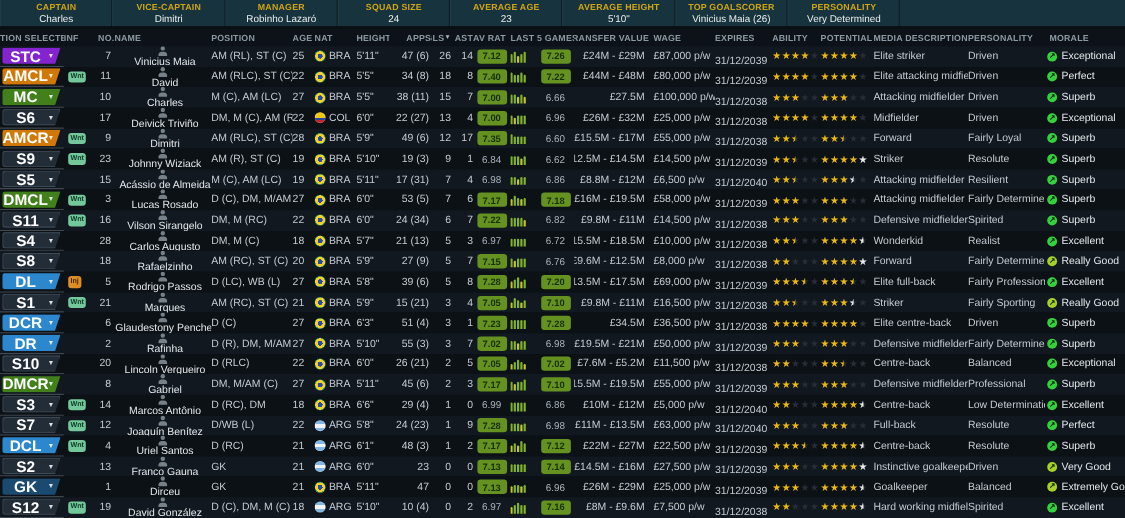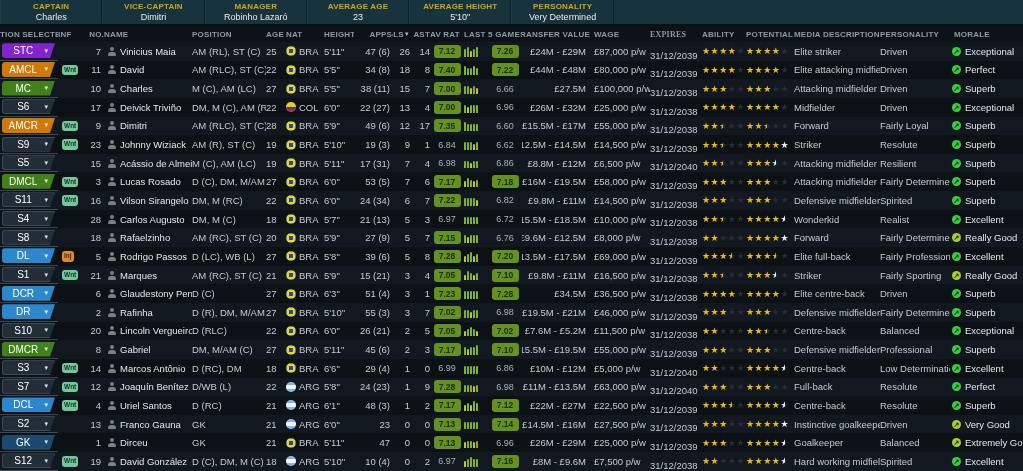--- a/index.html
+++ b/index.html
@@ -27,37 +27,37 @@
   .row.odd { background:#11181f; }
   .row.even { background:#0c1116; }
   .cell { overflow:hidden; white-space:nowrap; height:100%; display:flex; align-items:center; }
   .r { justify-content:flex-end; }
   .c { justify-content:center; }
 
   
   .pos-cell { width:58px; padding-left:2px; border-bottom:1px solid rgba(190,205,215,.28); }
   .pos-badge { width:53px; height:15px; display:flex; align-items:center; position:relative;
     clip-path:polygon(0 0,100% 0,calc(100% - 5px) 100%,0 100%); border-radius:3px 0 0 3px; }
-  .pos-badge .pos-label { flex:1; text-align:center; font-size:10px; font-weight:normal; color:#fff; }
+  .pos-badge .pos-label { flex:1; text-align:center; font-size:14px; font-weight:bold; color:#fff; }
   .pos-badge .chev { font-size:7px; color:rgba(255,255,255,.85); margin-right:7px; }
   .pt-purple { background:#8324cf; } .pt-orange { background:#d07908; }
   .pt-green { background:#41801a; } .pt-blue { background:#2d87cc; }
   .pt-navy { background:#1b4a70; }
   .pt-dark { background:#232d37; box-shadow:inset 0 0 0 1px #3c4a56; }
 
   
   .inf-cell { width:26px; padding-left:4px; }
   .tag { font-size:6.5px; font-weight:bold; border-radius:3px; padding:2px 2px; line-height:1; }
   .tag-wnt { background:#74c79b; color:#0c3b24; }
   .tag-inj { background:#dd8c26; color:#4a2a05; }
 
   .no-cell { width:20px; justify-content:flex-end; padding-right:3px; }
 
   
-  .name-cell { width:88px; padding-left:4px; color:#e4e8eb; }
+  .name-cell { width:88px; padding-left:4px; color:#e4e8eb;flex-direction:column; }
   .person-icon { width:8px; height:9px; position:relative; margin-right:4px; flex:none; opacity:.75; }
   .person-icon::before { content:""; position:absolute; left:2px; top:0; width:4px; height:4px;
     border-radius:50%; background:#9aa5ad; }
   .person-icon::after { content:""; position:absolute; left:0; top:5px; width:8px; height:4px;
     border-radius:4px 4px 1px 1px; background:#9aa5ad; }
 
   .position-cell { width:74px; }
   .age-cell { width:20px; }
   .nat-cell { width:38px; }
   .flag { width:10px; height:10px; border-radius:50%; margin-right:3px; flex:none;
@@ -114,26 +114,34 @@
     </div>
     <div class="topbar-cell">
       <div class="topbar-label">VICE-CAPTAIN</div>
       <div class="topbar-value">Dimitri</div>
     </div>
     <div class="topbar-cell">
       <div class="topbar-label">MANAGER</div>
       <div class="topbar-value">Robinho Lazaró</div>
     </div>
     <div class="topbar-cell">
+      <div class="topbar-label">SQUAD SIZE</div>
+      <div class="topbar-value">24</div>
+    </div>
+    <div class="topbar-cell">
       <div class="topbar-label">AVERAGE AGE</div>
       <div class="topbar-value">23</div>
     </div>
     <div class="topbar-cell">
       <div class="topbar-label">AVERAGE HEIGHT</div>
       <div class="topbar-value">5'10"</div>
+    </div>
+    <div class="topbar-cell">
+      <div class="topbar-label">TOP GOALSCORER</div>
+      <div class="topbar-value">Vinicius Maia (26)</div>
     </div>
     <div class="topbar-cell">
       <div class="topbar-label">PERSONALITY</div>
       <div class="topbar-value">Very Determined</div>
     </div>
   </div>
 <div class="colheader">
     <div class="hc cell " style="width: 58px;">
       <span>TION SELECTED</span>
     </div>
@@ -173,21 +181,21 @@
     </div>
     <div class="hc cell " style="width: 58px;">
       <span>LAST 5 GAMES</span>
     </div>
     <div class="hc cell r" style="width: 68px;">
       <span>TRANSFER VALUE</span>
     </div>
     <div class="hc cell " style="width: 60px; padding-left: 4px;">
       <span>WAGE</span>
     </div>
-    <div class="hc cell " style="width: 52px; font-family: Liberation Serif, serif;">
+    <div class="hc cell " style="width: 52px;">
       <span>EXPIRES</span>
     </div>
     <div class="hc cell " style="width: 44px;">
       <span>ABILITY</span>
     </div>
     <div class="hc cell " style="width: 48px;">
       <span>POTENTIAL</span>
     </div>
     <div class="hc cell " style="width: 86px;">
       <span>MEDIA DESCRIPTION</span>
@@ -1437,21 +1445,21 @@
         <span class="bar bar-g" style="height: 7.6px;"></span>
         <span class="bar bar-g" style="height: 7.6px;"></span>
       </div>
       <div class="cell c l5rat-cell">
         <span class="rat-plain">6.98</span>
       </div>
       <div class="cell value-cell r">
         <span>£19.5M - £21M</span>
       </div>
       <div class="cell wage-cell">
-        <span>£46,000 p/w</span>
+        <span>£50,000 p/w</span>
       </div>
       <div class="cell exp-cell">
         <span>31/12/2039</span>
       </div>
       <div class="cell stars-cell">
         <span class="slot">★<span class="ov ov-gold" style="width: 100%;">★</span></span>
         <span class="slot">★<span class="ov ov-gold" style="width: 100%;">★</span></span>
         <span class="slot">★<span class="ov ov-gold" style="width: 100%;">★</span></span>
         <span class="slot">★</span>
         <span class="slot">★</span>

